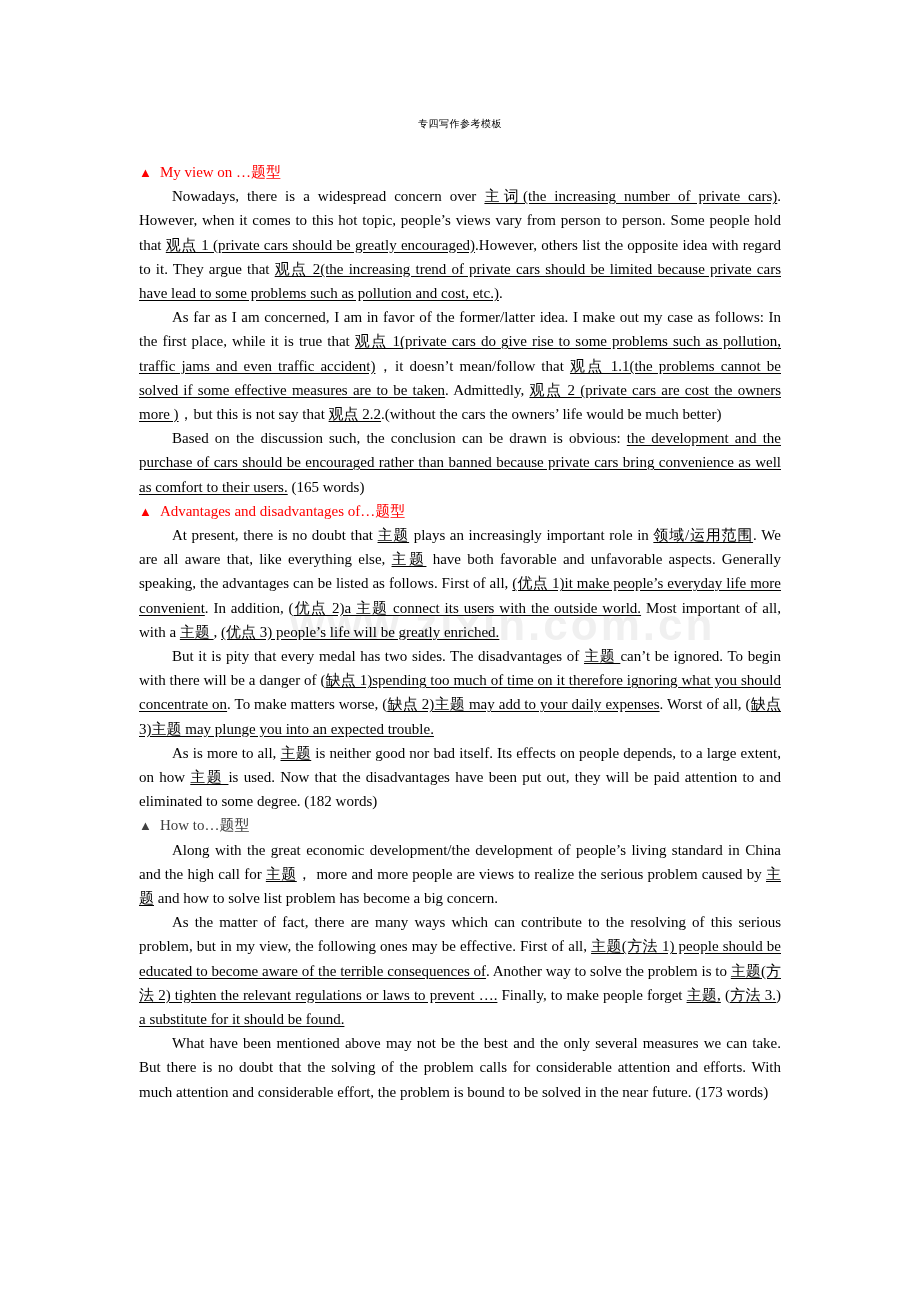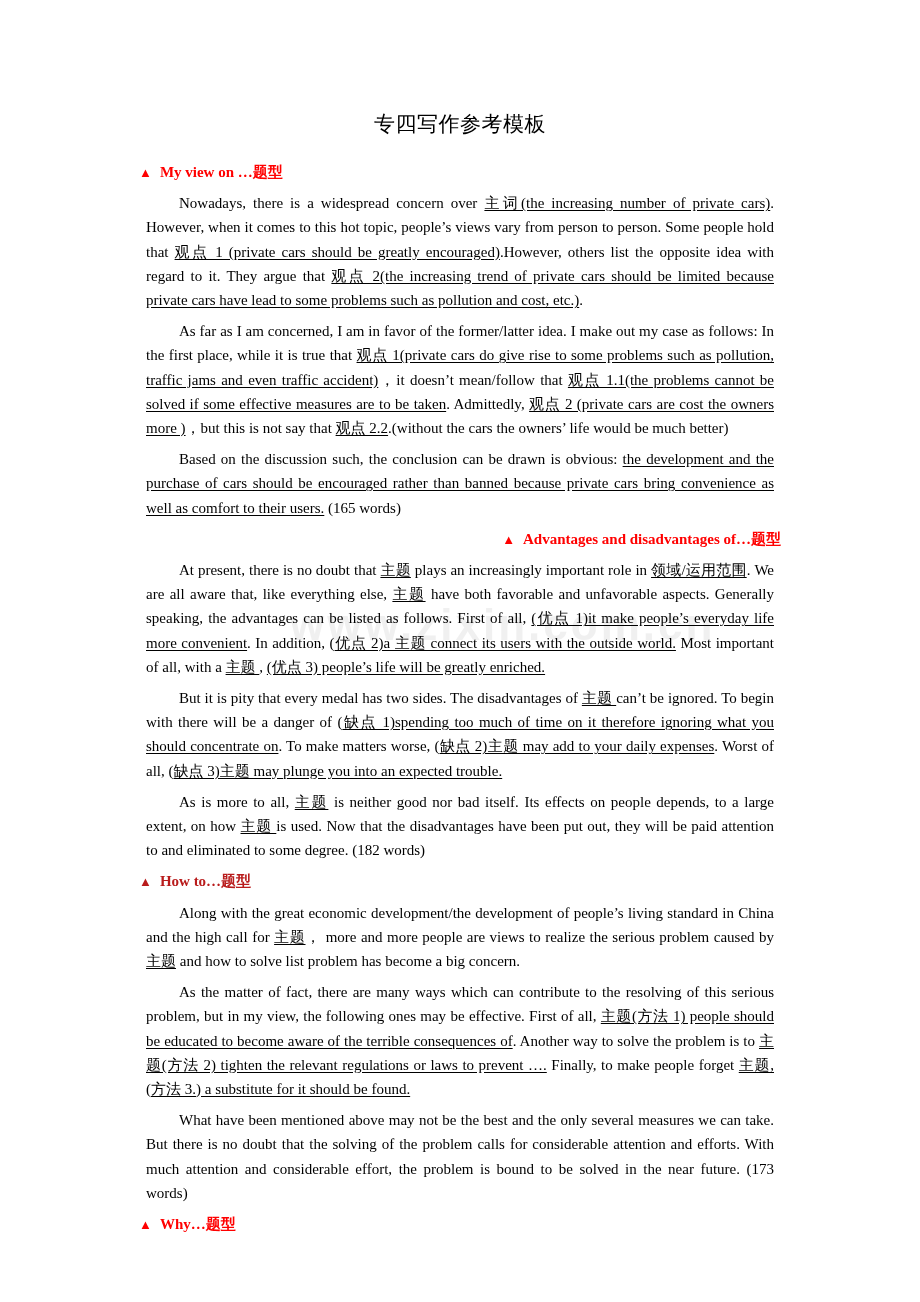--- a/index.html
+++ b/index.html
@@ -4,49 +4,48 @@
   <style>
     html, body { margin: 0; padding: 0; background: #ffffff; }
     body { width: 920px; height: 1302px; position: relative; overflow: hidden; }
     .page {
       position: absolute; left: 139px; top: 0; width: 642px;
       font-family: "Liberation Serif", "DejaVu Serif", serif;
       font-size: 15px; color: #000; line-height: 24.2px;
     }
     .title {
       position: absolute; left: 0; width: 100%; top: 112px;
-      text-align: center; font-size: 21px; letter-spacing: 0.5px;
+      text-align: center; font-size: 10px; letter-spacing: 0.5px;
     }
     .body { position: absolute; top: 160px; left: 0; width: 100%; }
-    .heading { color: #ff0000; height: 24.2px; white-space: nowrap; font-weight: bold; }
+    .heading { color: #ff0000; height: 24.2px; white-space: nowrap; }
     .heading .tri { display: inline-block; margin-right: 8px; font-size: 13px; }
-    p { margin: 7px; text-align: justify; text-indent: 33px; }
+    p { margin: 0; text-align: justify; text-indent: 33px; }
     u { text-decoration: underline; text-underline-offset: 2px; }
     .watermark {
       position: absolute; left: 290px; top: 600px; font-family: "Liberation Sans", sans-serif;
       font-size: 44px; color: rgba(200,200,200,0.28); letter-spacing: 3px; pointer-events: none;
       white-space: nowrap;
       font-weight: bold;
     }
   </style>
 </head>
 <body>
 
 <div class="watermark">www.zixin.com.cn</div>
 
 <div class="page">
   <div class="title">专四写作参考模板</div>
   <div class="body" id="doc-body">
       <div class="heading" style="color: rgb(255, 0, 0);"><span class="tri">▲</span><span>My view on …题型</span></div>
       <p><span>Nowadays, there is a widespread concern over </span><u>主词(the increasing number of private cars)</u><span>. However, when it comes to this hot topic, people’s views vary from person to person. Some people hold that  </span><u>观点 1 (private cars should be greatly encouraged)</u><span>.However, others list the opposite idea with regard to it. They argue that </span><u>观点 2(the increasing trend of private cars should be limited because private cars have lead to some problems such as pollution and cost, etc.)</u><span>.</span></p>
       <p><span>As far as I am concerned, I am in favor of the former/latter idea. I make out my case as follows: In the first place, while it is true that  </span><u>观点 1(private cars do give rise to some problems such as pollution, traffic jams and even traffic accident)</u><span>，it doesn’t mean/follow that  </span><u>观点 1.1(the problems cannot be solved if some effective measures are to be taken</u><span>. Admittedly,  </span><u>观点 2 (private cars are cost the owners more )</u><span>，but this is not say that </span><u>观点 2.2</u><span>.(without the cars the owners’ life would be much better)</span></p>
       <p><span>Based on the discussion such, the conclusion can be drawn is obvious: </span><u>the development and the purchase of cars should be encouraged rather than banned because private cars bring convenience as well as comfort to their users.</u><span> (165 words)</span></p>
-      <div class="heading" style="color: rgb(255, 0, 0); text-align: right;"><span class="tri">▲</span><span>Advantages and disadvantages of…题型</span></div>
+      <div class="heading" style="color: rgb(255, 0, 0);"><span class="tri">▲</span><span>Advantages and disadvantages of…题型</span></div>
       <p><span>At present, there is no doubt that  </span><u>主题</u><span>  plays an increasingly important role in  </span><u>领域/运用范围</u><span>. We are all aware that, like everything else,  </span><u>主题</u><span>  have both favorable and unfavorable aspects. Generally speaking, the advantages can be listed as follows. First of all, </span><u>(优点 1)it make people’s everyday life more convenient</u><span>. In addition, (</span><u>优点 2)a 主题 connect its users with the outside world.</u><span> Most important of all, with a </span><u>主题 </u><span>, </span><u>(优点 3) people’s life will be greatly enriched.</u></p>
       <p><span>But it is pity that every medal has two sides. The disadvantages of  </span><u>主题 </u><span>  can’t be ignored. To begin with there will be a danger of (</span><u>缺点 1)spending too much of time on it therefore ignoring what you should concentrate on</u><span>. To make matters worse, (</span><u>缺点 2)主题  may add to your daily expenses</u><span>. Worst of all, (</span><u>缺点 3)主题  may plunge you into an expected trouble.</u></p>
       <p><span>As is more to all,  </span><u>主题</u><span>  is neither good nor bad itself. Its effects on people depends, to a large extent, on how  </span><u>主题  </u><span>  is used. Now that the disadvantages have been put out, they will be paid attention to and eliminated to some degree. (182 words)</span></p>
-      <div class="heading" style="color: #b91c1c;"><span class="tri">▲</span><span>How to…题型</span></div>
+      <div class="heading" style="color: #404040;"><span class="tri">▲</span><span>How to…题型</span></div>
       <p><span>Along with the great economic development/the development of people’s living standard in China and the high call for  </span><u>主题</u><span>，   more and more people are views to realize the serious problem caused by  </span><u>主题</u><span>  and how to solve list problem has become a big concern.</span></p>
       <p><span>As the matter of fact, there are many ways which can contribute to the resolving of this serious problem, but in my view, the following ones may be effective. First of all,  </span><u>主题(方法 1) people should be educated to become aware of the terrible consequences of</u><span>. Another way to solve the problem is to </span><u>主题(方法 2) tighten the relevant regulations or laws to prevent ….</u><span> Finally, to make people forget  </span><u>主题,</u><span> (</span><u>方法 3.</u><span>)</span><u> a substitute for it should be found.</u></p>
       <p><span>What have been mentioned above may not be the best and the only several measures we can take. But there is no doubt that the solving of the problem calls for considerable attention and efforts. With much attention and considerable effort, the problem is bound to be solved in the near future. (173 words)</span></p>
-      <div class="heading" style="color: rgb(255, 0, 0);"><span class="tri">▲</span><span>Why…题型</span></div>
     </div>
 </div>
 
 </body></html>

